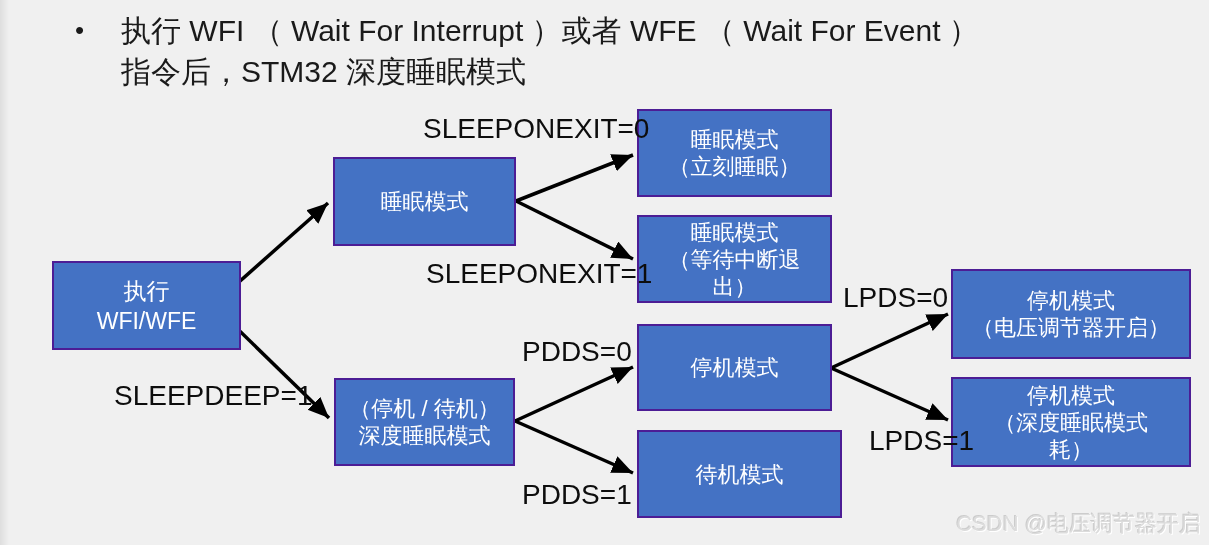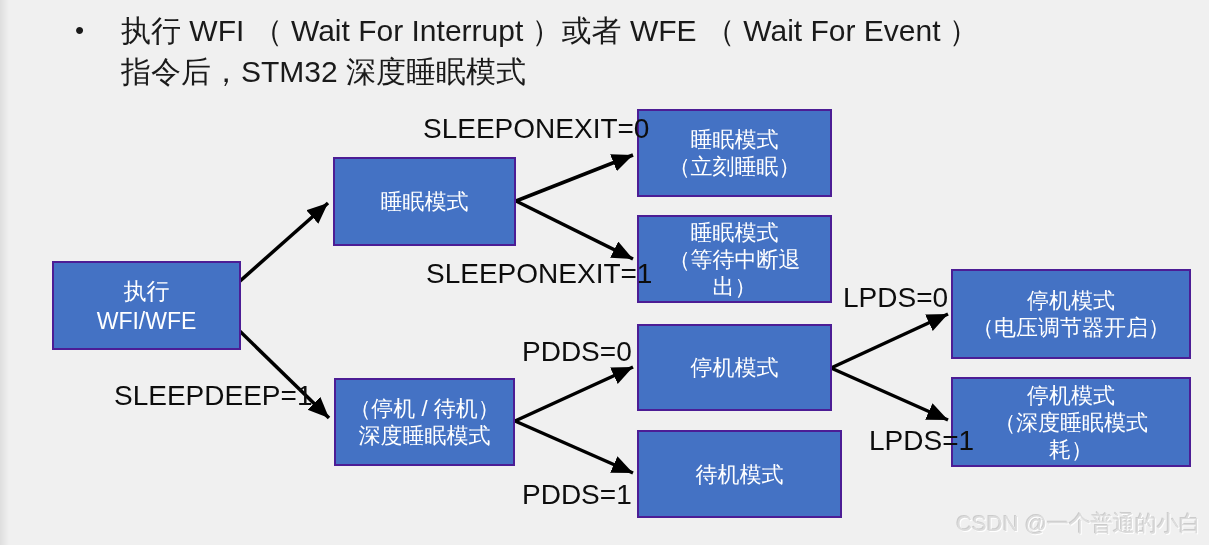--- a/index.html
+++ b/index.html
@@ -138,15 +138,15 @@
   </div>
 
   <div class="lbl" id="l-sd1">SLEEPDEEP=1</div>
   <div class="lbl" id="l-se0">SLEEPONEXIT=0</div>
   <div class="lbl" id="l-se1">SLEEPONEXIT=1</div>
   <div class="lbl" id="l-pd0">PDDS=0</div>
   <div class="lbl" id="l-pd1">PDDS=1</div>
   <div class="lbl" id="l-lp0">LPDS=0</div>
   <div class="lbl" id="l-lp1">LPDS=1</div>
 
-  <div class="watermark">CSDN @一个普通的小白</div>
+  <div class="watermark">CSDN @电压调节器开启</div>
 
 </div>
 
 </body></html>

